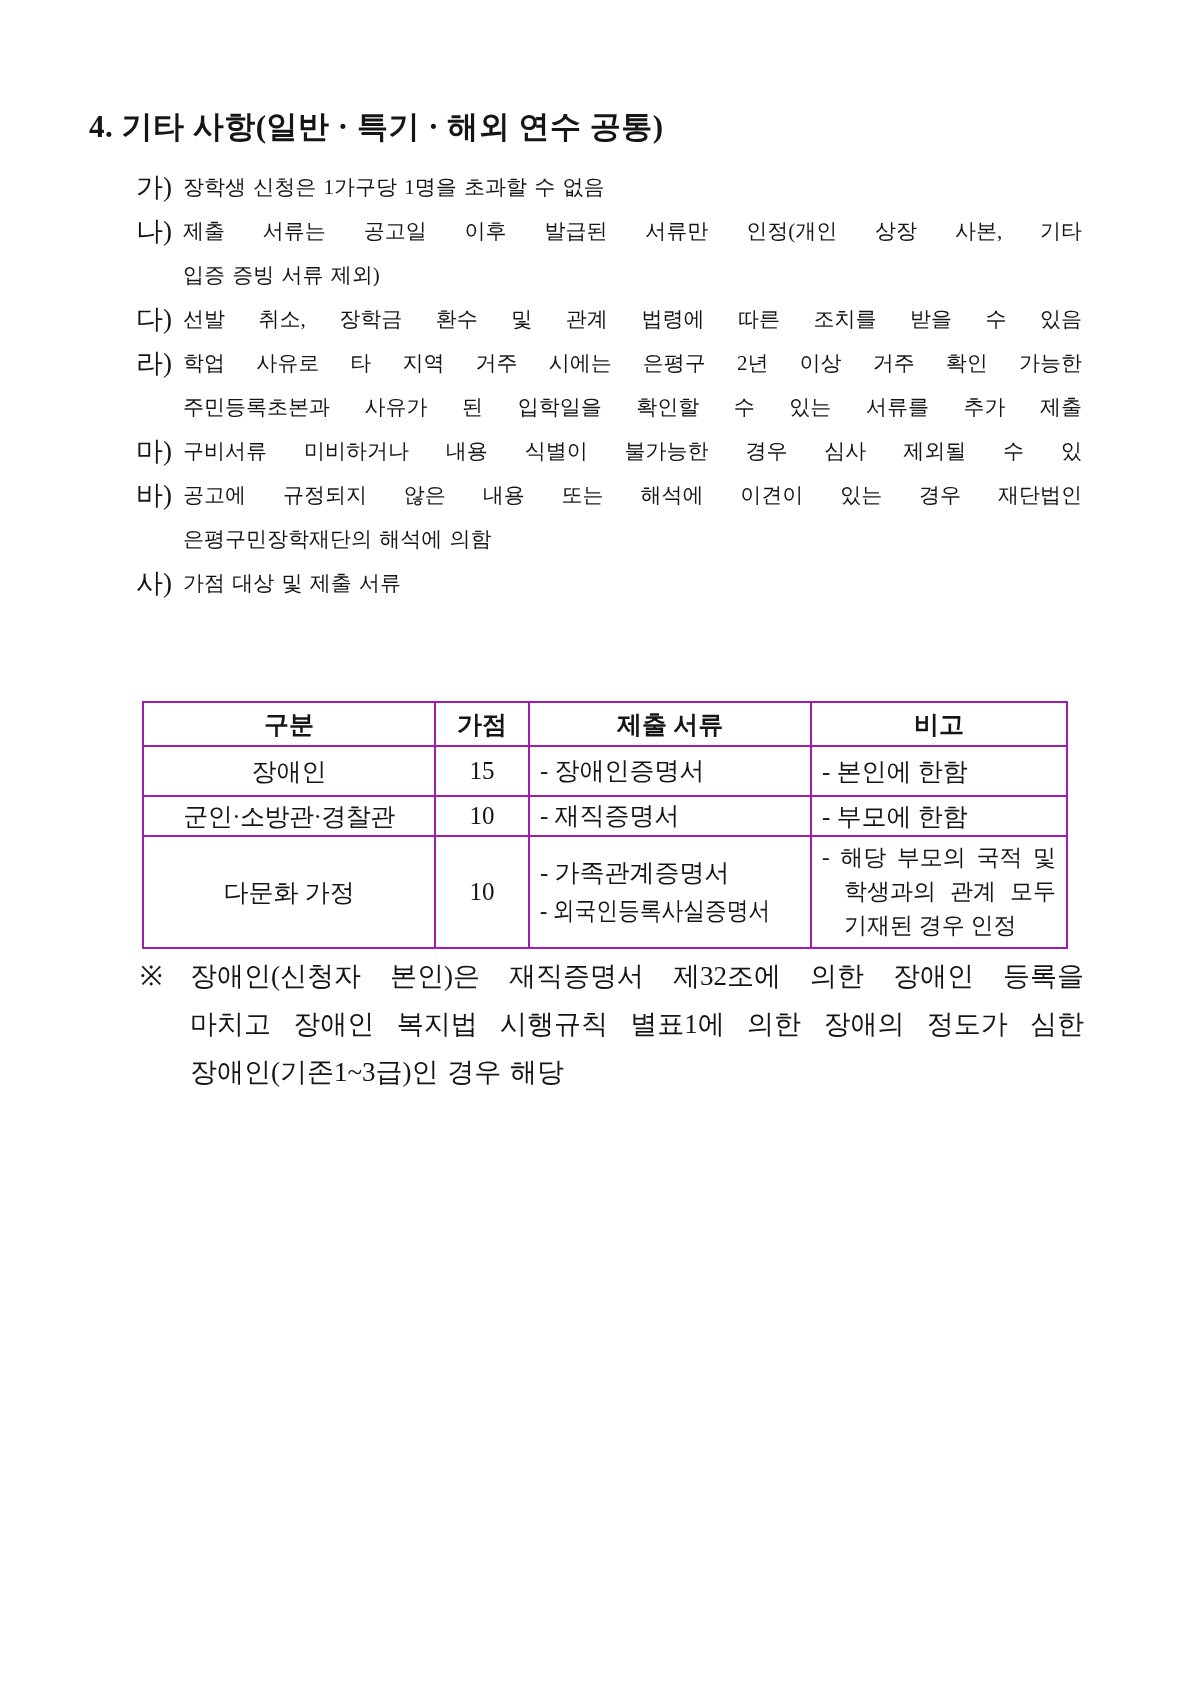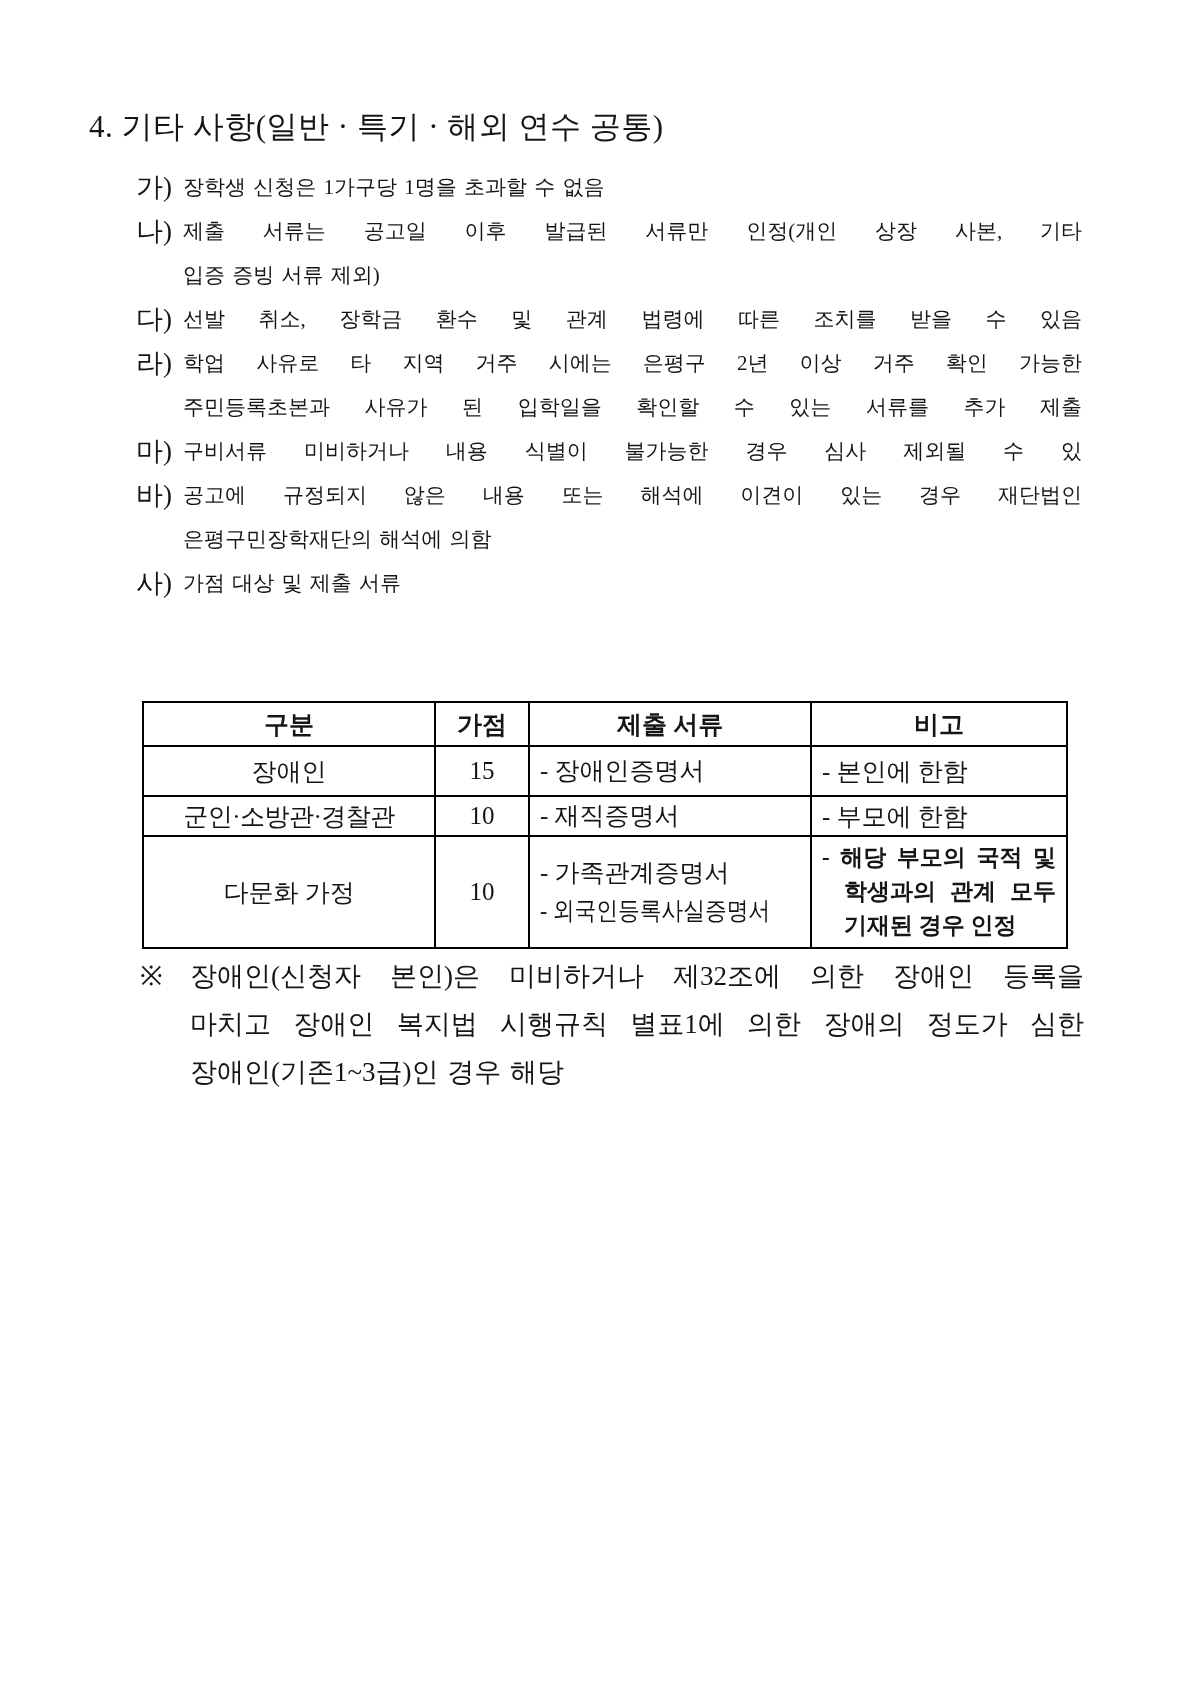--- a/index.html
+++ b/index.html
@@ -16,21 +16,21 @@
     color: #151515;
     font-family: "Liberation Serif", "DejaVu Serif", serif;
     overflow: hidden;
   }
   
   .title {
     position: absolute;
     left: 89px;
     top: 106px;
     font-size: 31px;
-    font-weight: normal;
+    font-weight: bold;
     letter-spacing: 0.5px;
     white-space: nowrap;
   }
   
   .list {
     position: absolute;
     left: 136px;
     top: 165px;
     width: 946px;
   }
@@ -55,42 +55,42 @@
   .dtable {
     position: absolute;
     left: 142px;
     top: 701px;
     width: 924px;
     border-collapse: collapse;
     table-layout: fixed;
     font-size: 25px;
   }
   .dtable td, .dtable th {
-    border: 2px solid #000000;
+    border: 2px solid #a21caf;
     padding: 0 10px;
     vertical-align: middle;
   }
   .dtable th {
     font-weight: bold;
     text-align: center;
   }
   .row-header  { height: 44px; }
   .row-1, .row-2 { height: 50px; }
   .row-2 { height: 33px; }
   .row-3 { height: 112px; }
   .cell-center { text-align: center; }
   .cell-left   { text-align: left; }
   .cat-tight { letter-spacing: -0.5px; }
   .doc-line { line-height: 38px; white-space: nowrap; }
   .doc-line.squeeze {
     transform: scaleX(0.87);
     transform-origin: left center;
   }
   .rem-line { line-height: 35px; }
-  .rem-multi { font-size: 23px; line-height: 34px; font-weight: bold; }
+  .rem-multi { font-size: 23px; line-height: 34px; }
   .rem-multi .rem-line { line-height: 34px; }
   .rem-line.fill {
     text-align: justify;
     text-align-last: justify;
   }
   .rem-line.indent { padding-left: 22px; }
   
   .footnote {
     position: absolute;
     left: 140px;
@@ -224,19 +224,19 @@
         <div class="rem-line fill indent">학생과의 관계 모두</div>
         <div class="rem-line indent">기재된 경우 인정</div>
       </td>
     </tr>
   </tbody>
     </table>
 
   <div class="footnote">
     <span class="marker">※</span>
     <div class="fn-content">
-      <div class="fn-line fill">장애인(신청자 본인)은 미비하거나 제32조에 의한 장애인 등록을</div>
+      <div class="fn-line fill">장애인(신청자 본인)은 재직증명서 제32조에 의한 장애인 등록을</div>
       <div class="fn-line fill">마치고 장애인 복지법 시행규칙 별표1에 의한 장애의 정도가 심한</div>
       <div class="fn-line">장애인(기존1~3급)인 경우 해당</div>
     </div>
   </div>
 
 </div>
 
 </body></html>

